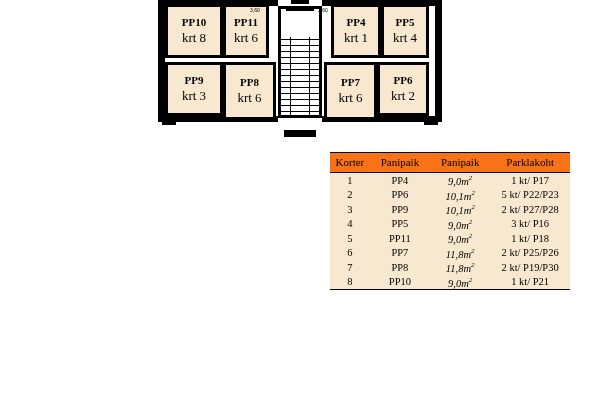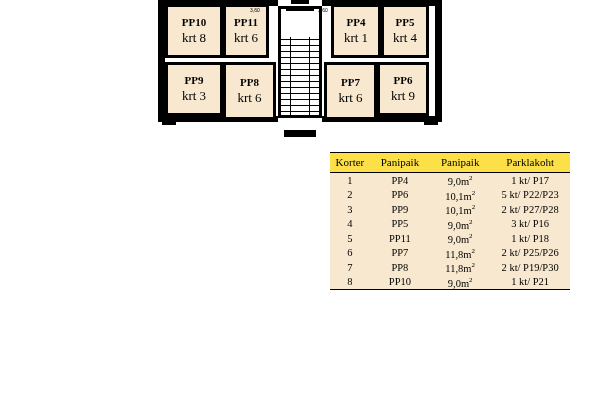--- a/index.html
+++ b/index.html
@@ -85,37 +85,37 @@
     top: 152px;
     width: 240px;
     border-collapse: collapse;
     font-size: 10.5px;
     background: #f7e8cf;
   }
   #legend th {
     font-weight: normal;
     font-size: 11px;
     padding: 3px 4px 4px 4px;
-    background: #fde047;
+    background: #f97316;
     border-bottom: 1.2px solid #000;
     border-top: 1.2px solid #000;
     text-align: center;
     white-space: nowrap;
   }
   #legend td {
     padding: 1px 4px;
     text-align: center;
     white-space: nowrap;
   }
   #legend tbody tr:last-child td {
     border-bottom: 1.2px solid #000;
   }
   #legend td.col-korter { width: 34px; }
   #legend td.col-pani   { width: 62px; }
-  #legend td.col-pind   { width: 62px; }
+  #legend td.col-pind   { width: 62px; font-style: italic; }
   #legend td.col-park   { width: 82px; }
 
   .sup { font-size: 7px; vertical-align: super; }
 </style>
 </head>
 <body>
 
 <div id="floorplan">
 
   <div class="wall" style="left:8px; top:0px; width:120px; height:6px;"></div>
@@ -175,21 +175,21 @@
     <span class="rname">PP8</span>
     <span class="rfloor">krt 6</span>
   </div>
 
   <div class="room" style="left:174px; top:62px; width:53px; height:58px;">
     <span class="rname">PP7</span>
     <span class="rfloor">krt 6</span>
   </div>
   <div class="room" style="left:227px; top:62px; width:52px; height:54px;">
     <span class="rname">PP6</span>
-    <span class="rfloor">krt 9</span>
+    <span class="rfloor">krt 2</span>
   </div>
 
   <span class="tiny-label" style="left:100px; top:7px;">3,60</span>
   <span class="tiny-label" style="left:168px; top:7px;">3,60</span>
 </div>
 
 <table id="legend">
   <thead>
     <tr>
       <th>Korter</th>

